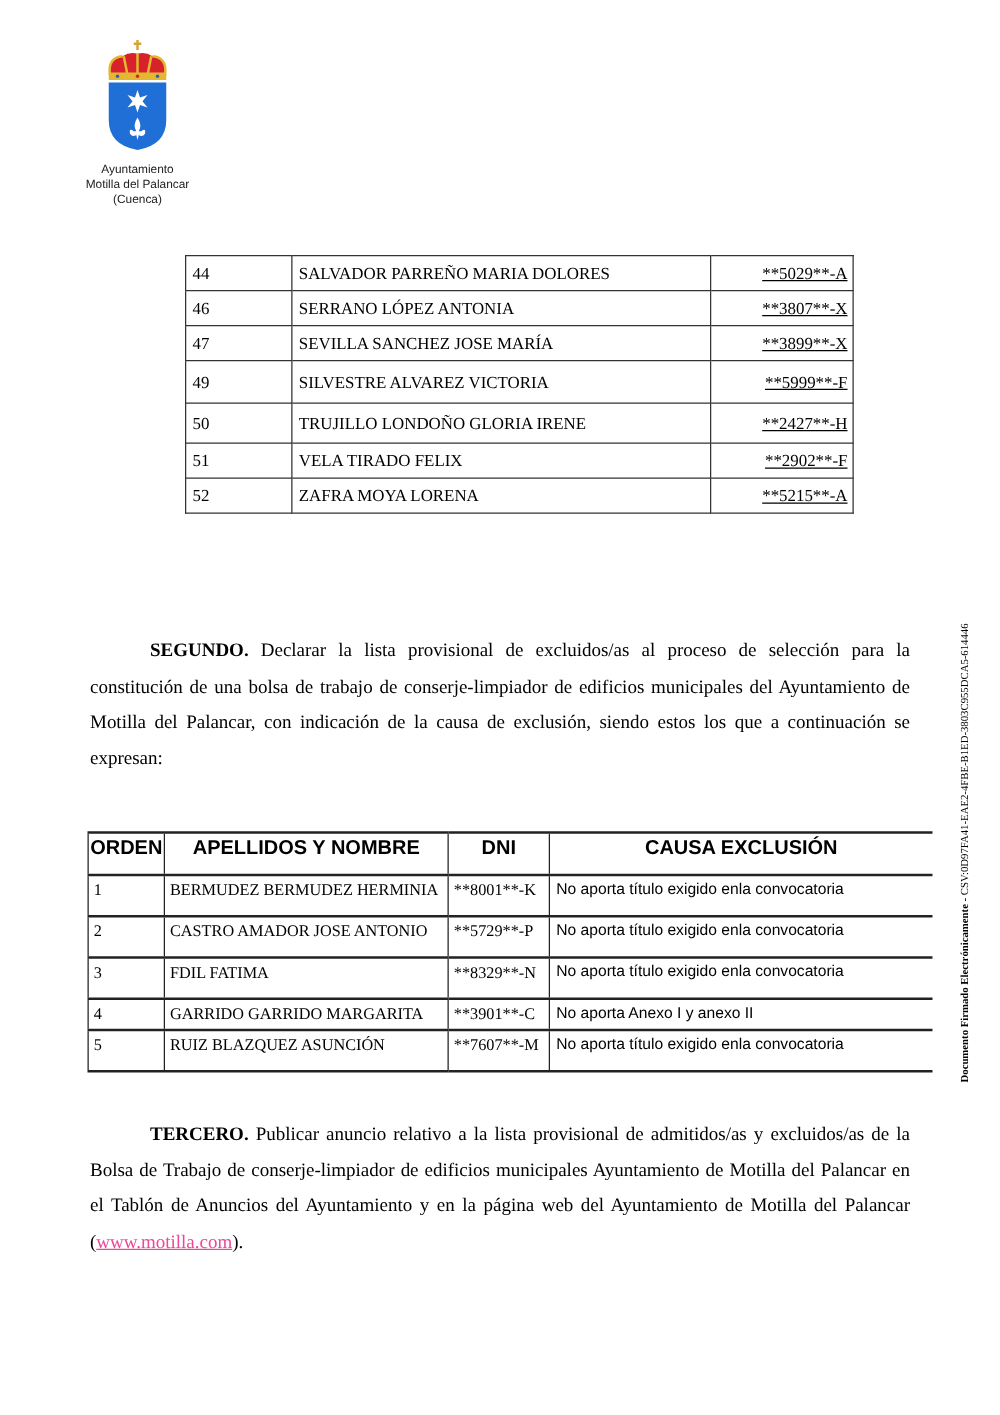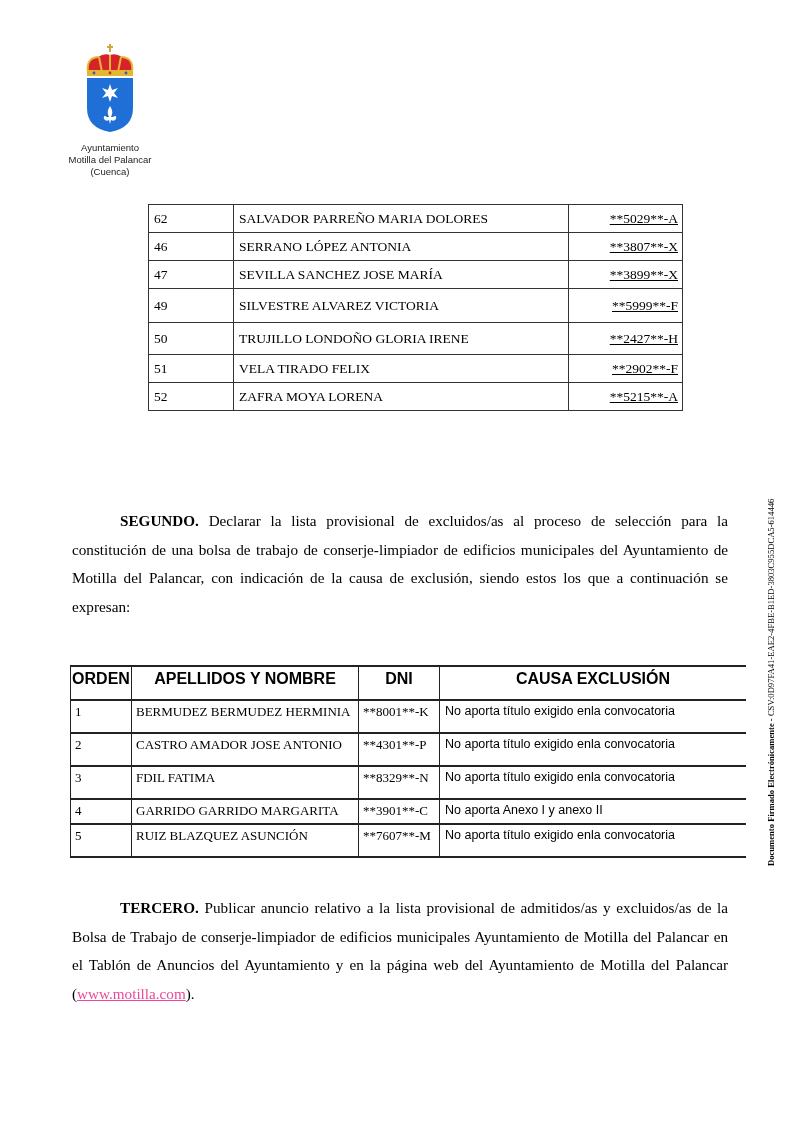--- a/index.html
+++ b/index.html
@@ -1,18 +1,18 @@
 <!DOCTYPE html>
 <html><head>
 <meta charset="utf-8">
 <style>
   html, body { margin: 0; padding: 0; background: #ffffff; }
   body { width: 800px; height: 1132px; position: relative; overflow: hidden; font-family: "Liberation Serif", serif; color: #000; }
 
-  .logo { position: absolute; left: 50px; top: 42px; width: 120px; text-align: center; }
+  .logo { position: absolute; left: 50px; top: 30px; width: 120px; text-align: center; }
   .logo svg { display: block; margin: 0 auto; }
   .logo-caption { font-family: "Liberation Sans", sans-serif; font-size: 9.5px; line-height: 12px; color: #222; margin-top: 8px; }
 
   table { border-collapse: collapse; position: absolute; }
   .t1 { left: 148px; top: 204px; width: 535px; }
   .t1 td { border: 1.3px solid #333; font-size: 13.5px; padding: 0 5px; height: 27px; vertical-align: middle; }
   .t1 tr.tall td { height: 31px; }
   .t1 tr.taller td { height: 33px; }
   .t1 td.c-num { width: 74px; }
   .t1 td.c-name { width: 324px; }
@@ -62,21 +62,21 @@
   <div class="logo-caption">
     <div>Ayuntamiento</div>
     <div>Motilla del Palancar</div>
     <div>(Cuenca)</div>
   </div>
 </div>
 
 <table class="t1">
   <tbody>
     <tr>
-      <td class="c-num">62</td>
+      <td class="c-num">44</td>
       <td class="c-name">SALVADOR PARREÑO MARIA DOLORES</td>
       <td class="c-dni">**5029**-A</td>
     </tr>
     <tr>
       <td class="c-num">46</td>
       <td class="c-name">SERRANO LÓPEZ ANTONIA</td>
       <td class="c-dni">**3807**-X</td>
     </tr>
     <tr>
       <td class="c-num">47</td>
@@ -120,21 +120,21 @@
   <tbody>
     <tr>
       <td>1</td>
       <td>BERMUDEZ BERMUDEZ HERMINIA</td>
       <td class="c-dni">**8001**-K</td>
       <td class="c-cause last">No aporta título exigido enla convocatoria</td>
     </tr>
     <tr>
       <td>2</td>
       <td>CASTRO AMADOR JOSE ANTONIO</td>
-      <td class="c-dni">**4301**-P</td>
+      <td class="c-dni">**5729**-P</td>
       <td class="c-cause last">No aporta título exigido enla convocatoria</td>
     </tr>
     <tr>
       <td>3</td>
       <td>FDIL FATIMA</td>
       <td class="c-dni">**8329**-N</td>
       <td class="c-cause last">No aporta título exigido enla convocatoria</td>
     </tr>
     <tr class="r-short">
       <td>4</td>

